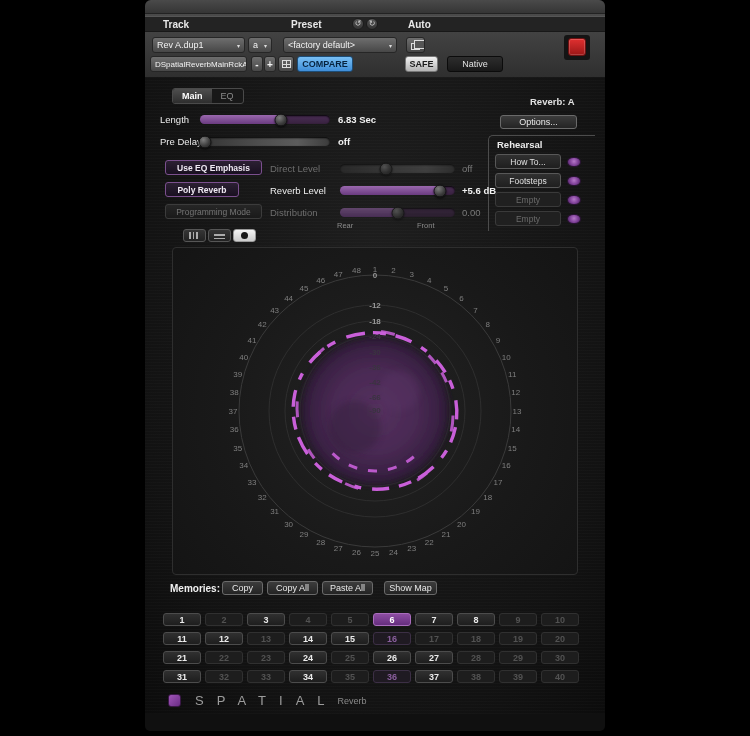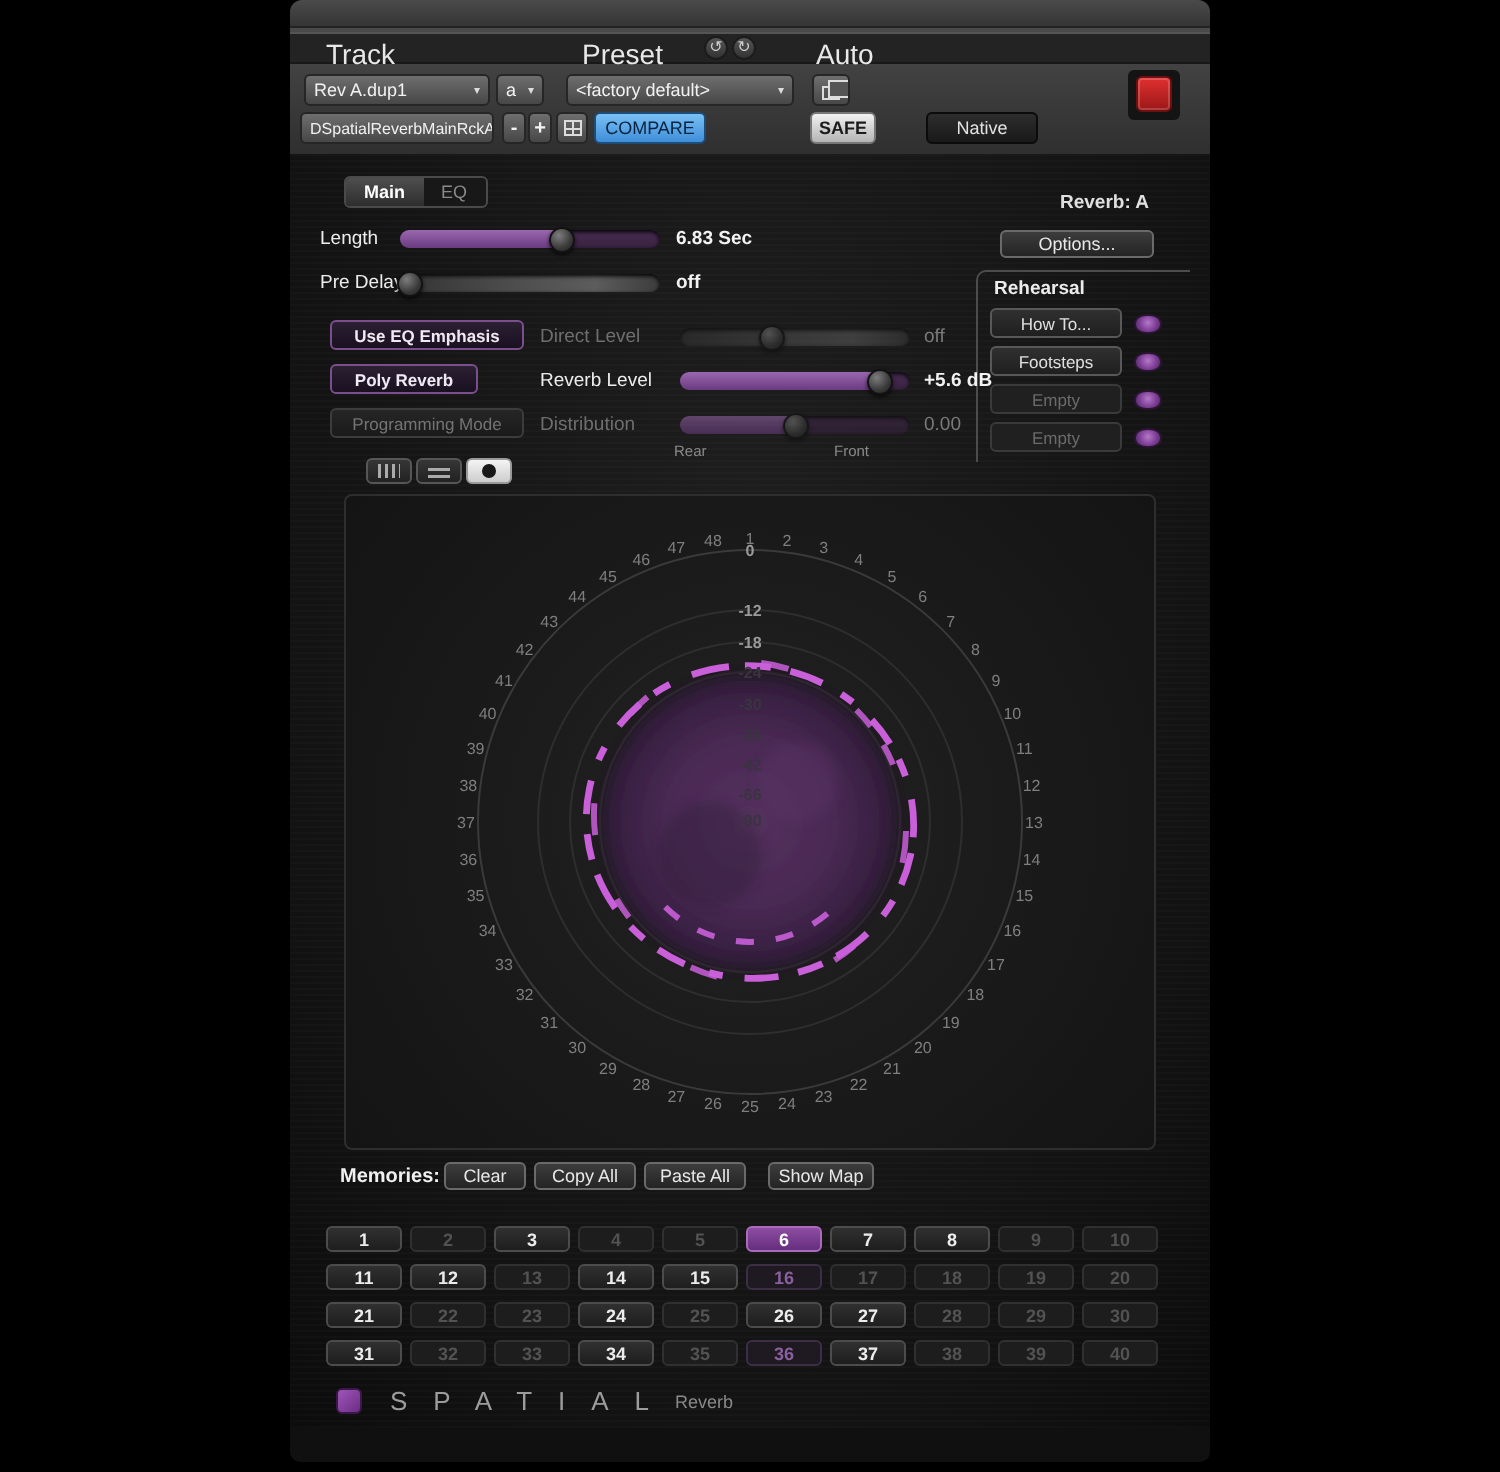--- a/index.html
+++ b/index.html
@@ -11,32 +11,32 @@
   #window { position:absolute; left:145px; top:0; width:460px; height:731px; background:#101010;
             border-radius:6px 6px 5px 5px; overflow:hidden; }
 
   
   #titlebar { height:14px; background:linear-gradient(#4a4a4a,#353535); border-bottom:1px solid #222; }
 
   
   #header { position:relative; height:63px; background:linear-gradient(#4a4a4a,#2f2f2f); }
   .hdr-strip { position:absolute; left:0; top:2px; width:100%; height:16px; background:#232323;
                border-top:1px solid #555; border-bottom:1px solid #181818; }
-  .hdr-sec { position:absolute; top:5px; font-size:14px; font-weight:normal; color:#e8e8e8; }
+  .hdr-sec { position:absolute; top:5px; font-size:10px; font-weight:bold; color:#e8e8e8; }
   .circ { position:absolute; top:4px; width:12px; height:12px; border-radius:50%;
           background:linear-gradient(#555,#333); border:1px solid #1c1c1c; color:#ccc;
           font-size:8px; line-height:10px; text-align:center; }
   .hbtn { position:absolute; height:16px; background:linear-gradient(#6e6e6e,#474747);
           border:1px solid #262626; border-radius:3px; color:#f2f2f2; font-size:9px;
           display:flex; align-items:center; justify-content:center; gap:3px; white-space:nowrap; overflow:hidden; }
   .hbtn.spread { justify-content:space-between; padding:0 4px; }
   .hbtn .car { font-size:6px; color:#ddd; flex:0 0 auto; }
-  .hbtn.blue { background:linear-gradient(#79c0f5,#3f8ed8); color:#06233f; font-weight:normal; border-color:#1d4d77; }
+  .hbtn.blue { background:linear-gradient(#79c0f5,#3f8ed8); color:#06233f; font-weight:bold; border-color:#1d4d77; }
   .hbtn.silver { background:linear-gradient(#f2f2f2,#b4b4b4); color:#1c1c1c; font-weight:bold; border-color:#777; }
-  .hbtn.darkbtn { background:linear-gradient(#2d2d2d,#191919); border-color:#0b0b0b; color:#e2e2e2;margin-left:16px; }
+  .hbtn.darkbtn { background:linear-gradient(#2d2d2d,#191919); border-color:#0b0b0b; color:#e2e2e2; }
   .hbtn.tiny { font-size:10px; font-weight:bold; }
   .red-backdrop { background:#141414; border-radius:3px; }
   .red-btn { width:18px; height:18px; border-radius:3px; border:1px solid #6e1010;
              background:linear-gradient(#e03030,#9c1717); box-shadow:inset 0 0 0 1px rgba(255,255,255,.18); }
   .dup-icon { position:relative; width:9px; height:7px; border:1px solid #ddd; margin-top:3px; }
   .dup-icon::after { content:""; position:absolute; left:2px; top:-4px; width:9px; height:7px;
                      border:1px solid #ddd; background:#555; }
   .grid-icon { width:9px; height:8px; border:1px solid #ddd;
                background:
                  linear-gradient(#ddd,#ddd) 50% 0/1px 100% no-repeat,
@@ -341,21 +341,21 @@
             <text x="202" y="91" text-anchor="middle" font-size="8" font-weight="bold" fill="#3a3440">-24</text>
             <text x="202" y="107" text-anchor="middle" font-size="8" font-weight="bold" fill="#3a3440">-30</text>
             <text x="202" y="122" text-anchor="middle" font-size="8" font-weight="bold" fill="#3a3440">-36</text>
             <text x="202" y="137" text-anchor="middle" font-size="8" font-weight="bold" fill="#3a3440">-42</text>
             <text x="202" y="152" text-anchor="middle" font-size="8" font-weight="bold" fill="#3a3440">-66</text>
             <text x="202" y="165" text-anchor="middle" font-size="8" font-weight="bold" fill="#3a3440">-90</text>
           </svg>
       </div>
 
       <span class="mem-label" style="left:25px;top:506px">Memories:</span>
-      <button class="obtn" style="left:77px;top:504px;width:41px">Clear</button>
+      <button class="obtn" style="left:77px;top:504px;width:41px">Copy</button>
       <button class="obtn" style="left:122px;top:504px;width:51px">Copy All</button>
       <button class="obtn" style="left:177px;top:504px;width:51px">Paste All</button>
       <button class="obtn" style="left:239px;top:504px;width:53px">Show Map</button>
 
       <div id="memory-grid">
           <button class="mem on">1</button>
           <button class="mem off">2</button>
           <button class="mem on">3</button>
           <button class="mem off">4</button>
           <button class="mem off">5</button>

